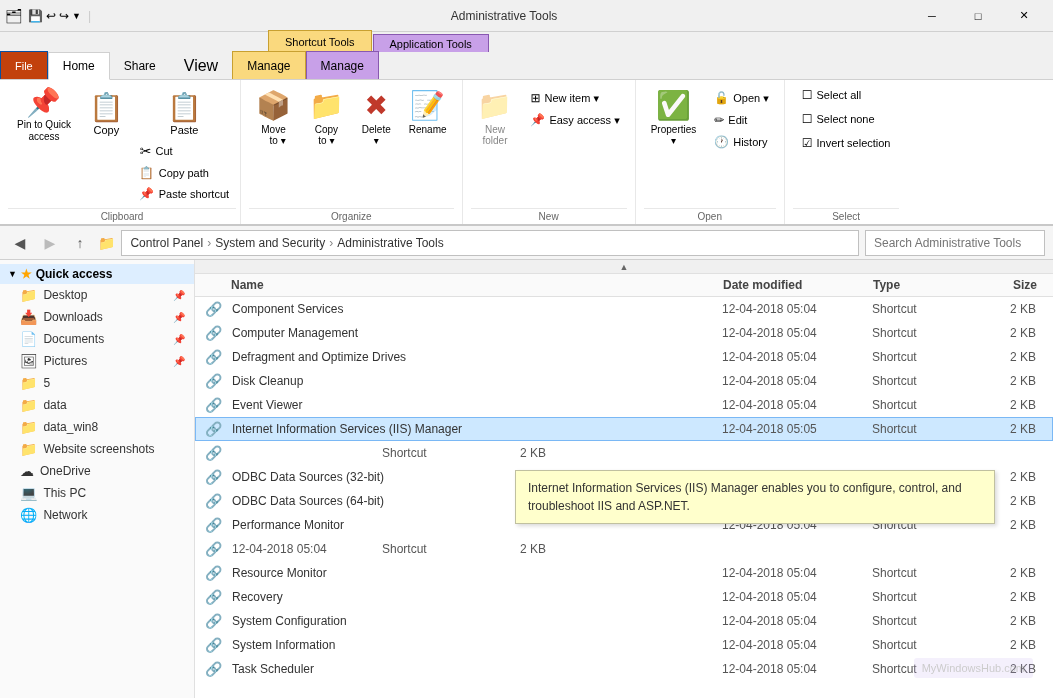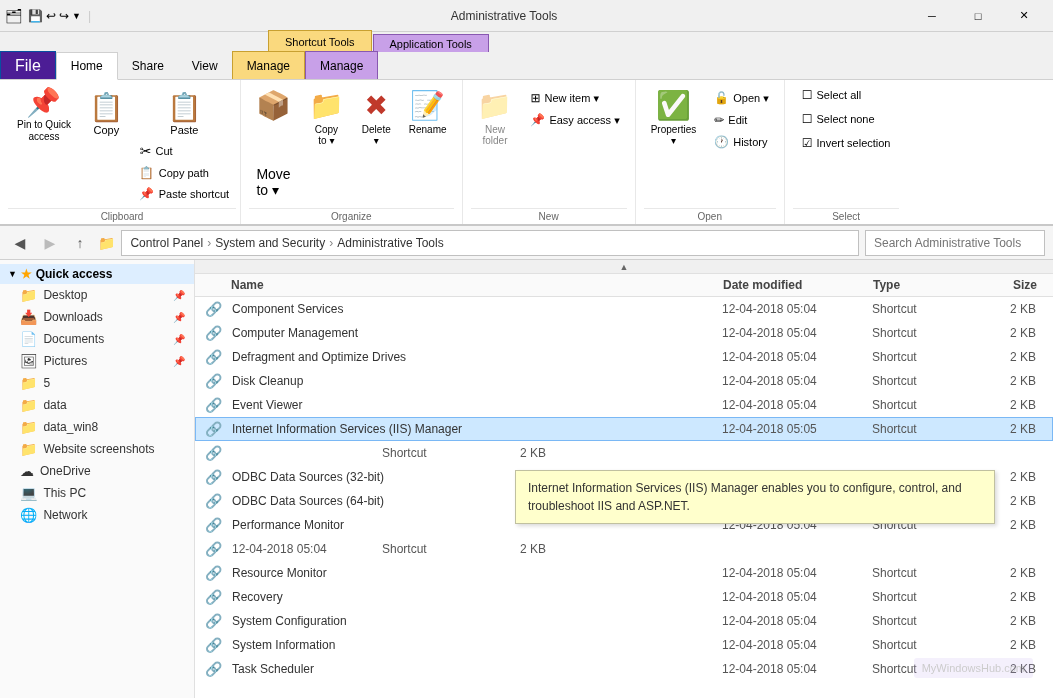--- a/index.html
+++ b/index.html
@@ -24,24 +24,24 @@
     <button style="width:46px;height:26px;border:none;background:transparent;cursor:pointer;font-size:11px;">✕</button>
   </div>
 </div>
 
 <div style="display:flex;height:20px;background:#f0f0f0;align-items:flex-end;padding-left:268px;">
   <div style="background:#fad97e;border:1px solid #c8a030;border-bottom:none;padding:1px 16px;font-size:11px;height:22px;display:flex;align-items:center;">Shortcut Tools</div>
   <div style="background:#c8a0e8;border:1px solid #8858b0;border-bottom:none;padding:1px 16px;font-size:11px;height:18px;display:flex;align-items:center;margin-left:1px;">Application Tools</div>
 </div>
 
 <div style="display:flex;height:28px;background:#f0f0f0;align-items:flex-end;border-bottom:1px solid #d0d0d0;">
-  <div style="background:#4c1d95;color:white;padding:12px 14px;font-size:16px;height:28px;display:flex;align-items:center;cursor:pointer;border:1px solid #0850a0;border-bottom:none;">File</div>
+  <div style="background:#c2410c;color:white;padding:12px 14px;font-size:11px;height:28px;display:flex;align-items:center;cursor:pointer;border:1px solid #0850a0;border-bottom:none;">File</div>
   <div style="background:white;padding:4px 14px;font-size:12px;height:28px;display:flex;align-items:center;cursor:pointer;border:1px solid #d0d0d0;border-bottom-color:white;margin-bottom:-1px;z-index:2;">Home</div>
   <div style="padding:4px 14px;font-size:12px;height:26px;display:flex;align-items:center;cursor:pointer;">Share</div>
-  <div style="padding:4px 14px;font-size:12px;height:26px;display:flex;align-items:center;cursor:pointer;">View</div>
+  <div style="padding:4px 14px;font-size:16px;height:26px;display:flex;align-items:center;cursor:pointer;">View</div>
   <div style="background:#fad97e;border:1px solid #c8a030;border-bottom:none;padding:4px 14px;font-size:12px;height:28px;display:flex;align-items:center;cursor:pointer;">Manage</div>
   <div style="background:#c8a0e8;border:1px solid #8858b0;border-bottom:none;padding:4px 14px;font-size:12px;height:28px;display:flex;align-items:center;cursor:pointer;">Manage</div>
 </div>
 
 <div style="display:flex;background:white;border-bottom:2px solid #c8c8c8;min-height:90px;align-items:stretch;">
 
   <div style="display:flex;flex-direction:column;padding:0 4px 0 8px;border-right:1px solid #e8e8e8;">
     <div style="display:flex;align-items:flex-start;gap:2px;flex:1;padding:4px 0;">
 
       <div style="display:flex;flex-direction:column;align-items:center;padding:4px 8px;cursor:pointer;border-radius:3px;font-size:11px;gap:2px;border:1px solid transparent;">
@@ -74,21 +74,21 @@
         </div>
       </div>
     </div>
     <div style="font-size:10px;color:#666;text-align:center;border-top:1px solid #e8e8e8;padding:2px 0;">Clipboard</div>
   </div>
 
   <div style="display:flex;flex-direction:column;padding:0 8px;border-right:1px solid #e8e8e8;">
     <div style="display:flex;align-items:flex-start;gap:4px;flex:1;padding:4px 0;">
       <div style="display:flex;flex-direction:column;align-items:center;padding:4px 6px;cursor:pointer;border-radius:3px;font-size:11px;gap:2px;border:1px solid transparent;">
         <span style="font-size:28px;">📦</span>
-        <span style="font-size:14px;text-align:left;margin-top:42px;">Move<br>to ▾</span>
+        <span style="font-size:10px;text-align:right;">Move<br>to ▾</span>
       </div>
       <div style="display:flex;flex-direction:column;align-items:center;padding:4px 6px;cursor:pointer;border-radius:3px;font-size:11px;gap:2px;border:1px solid transparent;">
         <span style="font-size:28px;">📁</span>
         <span style="font-size:10px;text-align:center;">Copy<br>to ▾</span>
       </div>
       <div style="display:flex;flex-direction:column;align-items:center;padding:4px 6px;cursor:pointer;border-radius:3px;font-size:11px;gap:2px;border:1px solid transparent;">
         <span style="font-size:28px;color:#c0392b;">✖</span>
         <span style="font-size:10px;text-align:center;">Delete<br>▾</span>
       </div>
       <div style="display:flex;flex-direction:column;align-items:center;padding:4px 6px;cursor:pointer;border-radius:3px;font-size:11px;gap:2px;border:1px solid transparent;">

